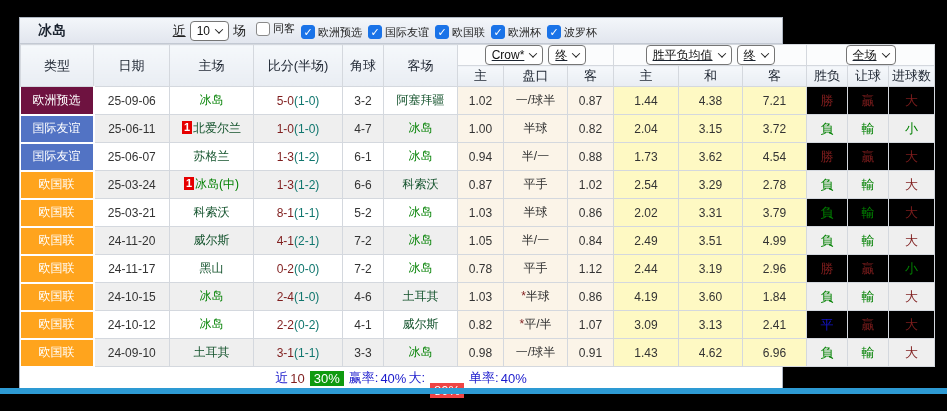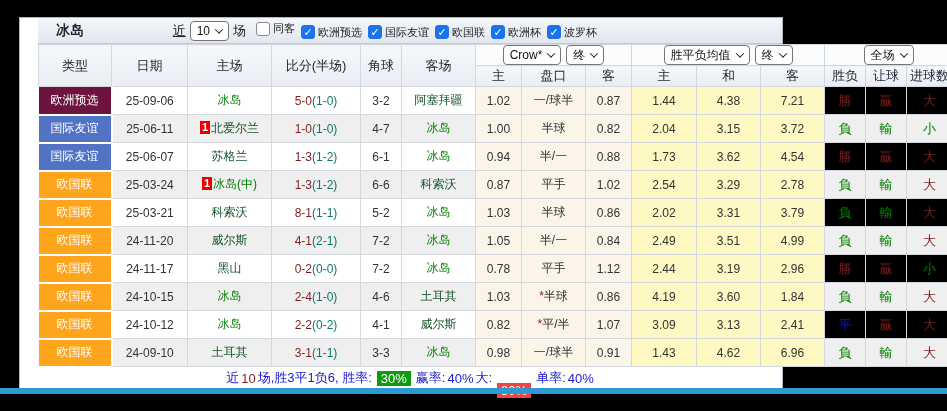--- a/index.html
+++ b/index.html
@@ -5,21 +5,21 @@
   * { margin:0; padding:0; box-sizing:border-box; }
   html,body { width:947px; height:411px; }
   body {
     background:#000;
     position:relative;
     font-family:"Liberation Sans","DejaVu Sans",sans-serif;
     overflow:hidden;
   }
   .panel {
     position:absolute; left:19px; top:17px; width:764px;
-    background:#fff; border:1px solid #aeb6c2;padding-left:18px;
+    background:#fff; border:1px solid #aeb6c2;
   }
   
   .titlebar {
     height:26px; display:flex; align-items:center;
     background:linear-gradient(#f3f6fa,#e2e6ee);
     border-bottom:1px solid #c3c9d3;
     padding-left:18px; font-size:14px;
   }
   .title { font-weight:bold; color:#1c2430; }
   .toolbar { display:flex; align-items:center; margin-left:auto; margin-right:185px; gap:4px; font-size:13px; color:#222; }
@@ -44,21 +44,21 @@
   
   table { border-collapse:collapse; table-layout:fixed; width:915px; }
   th, td { border:1px solid #d4d8de; text-align:center; overflow:hidden; white-space:nowrap; }
   thead th {
     background:linear-gradient(#f5f8fb,#e9edf3);
     font-weight:normal; color:#1c2430; font-size:13px;
   }
   .hdr-top th { height:21px; }
   .hdr-sub th { height:21px; }
   .dd-cell { background:#fbfcfd !important; }
-  .dd-wrap { display:flex; align-items:flex-start; justify-content:center; gap:5px; }
+  .dd-wrap { display:flex; align-items:flex-start; justify-content:center; gap:5px;text-decoration:underline; }
   tbody td { height:28px; font-size:12px; color:#333; }
   tbody tr:nth-child(even) td.plain { background:#efefef; }
   td.cream { background:#fbf4e8; }
   td.lblue { background:#fef9c3; }
   td.type-cell {
     color:#fff; font-size:12px;
     border-right:2px solid #fff; border-bottom:2px solid #fff; border-left:none;
   }
   .rank-badge {
     display:inline-block; background:#e60000; color:#fff; font-size:11px; font-weight:bold;
@@ -358,21 +358,20 @@
     <td class="plain res c-green">負</td>
     <td class="plain res c-green">輸</td>
     <td class="plain res c-red">大</td>
   </tr>
       </tbody>
   </table>
 
   <div class="footer">
     <span class="t">近</span>
       <span class="c-red">10</span>
-      <span class="t">场,胜3平1负6, 胜率:</span>
     <span class="badge green">30%</span>
     <span class="t">赢率:</span>
       <span class="t">40%</span>
     <span class="t">大:</span>
     <span class="badge red">80%</span>
     <span class="t">单率:</span>
       <span class="t">40%</span>
   </div>
 </div>
 

